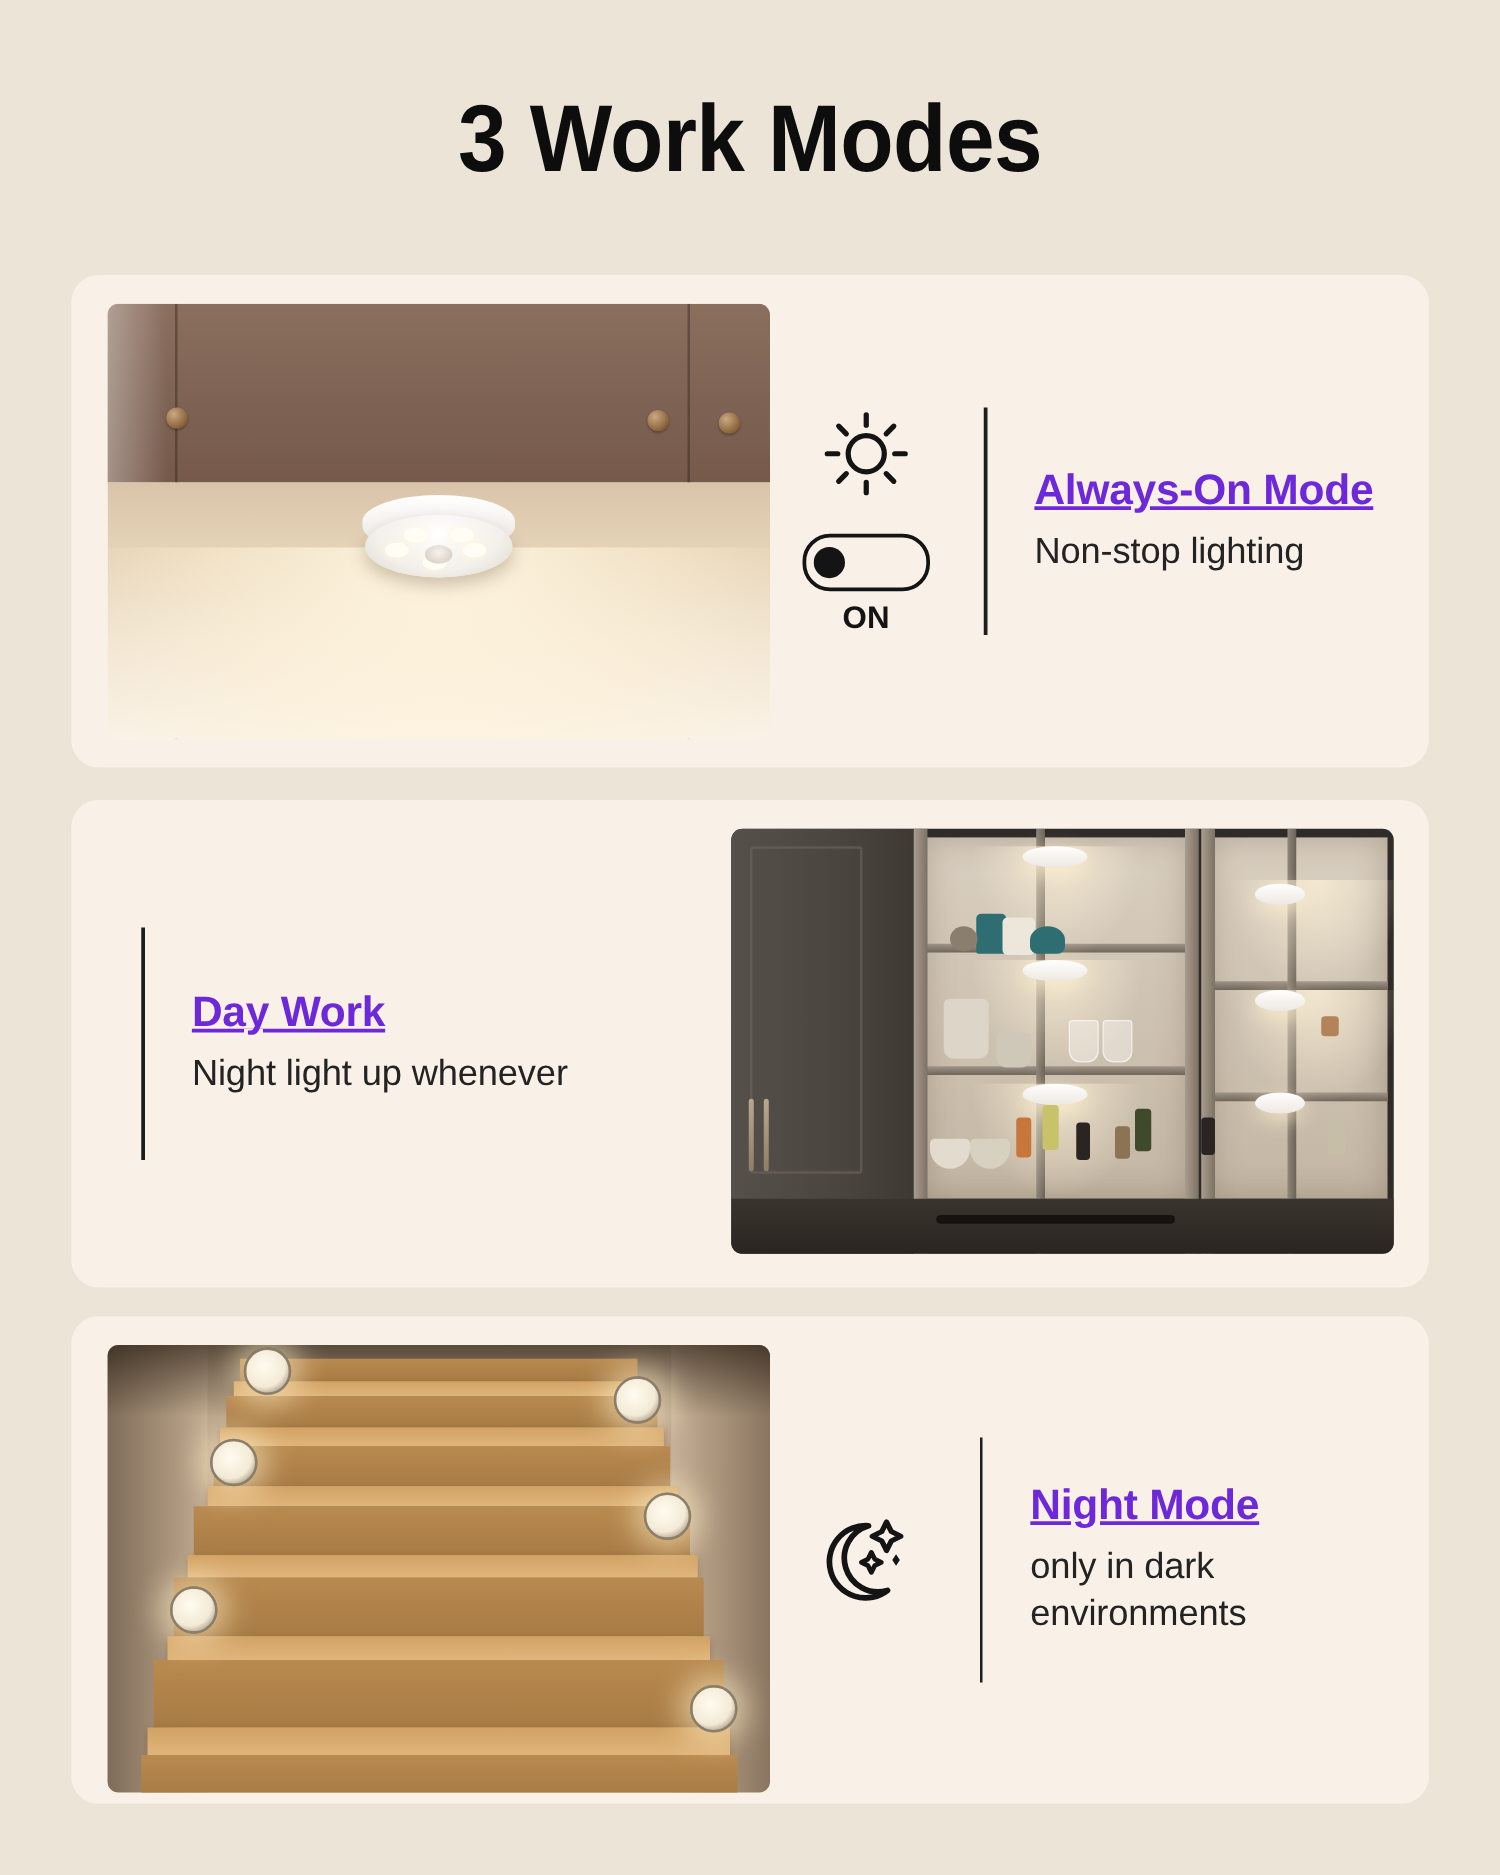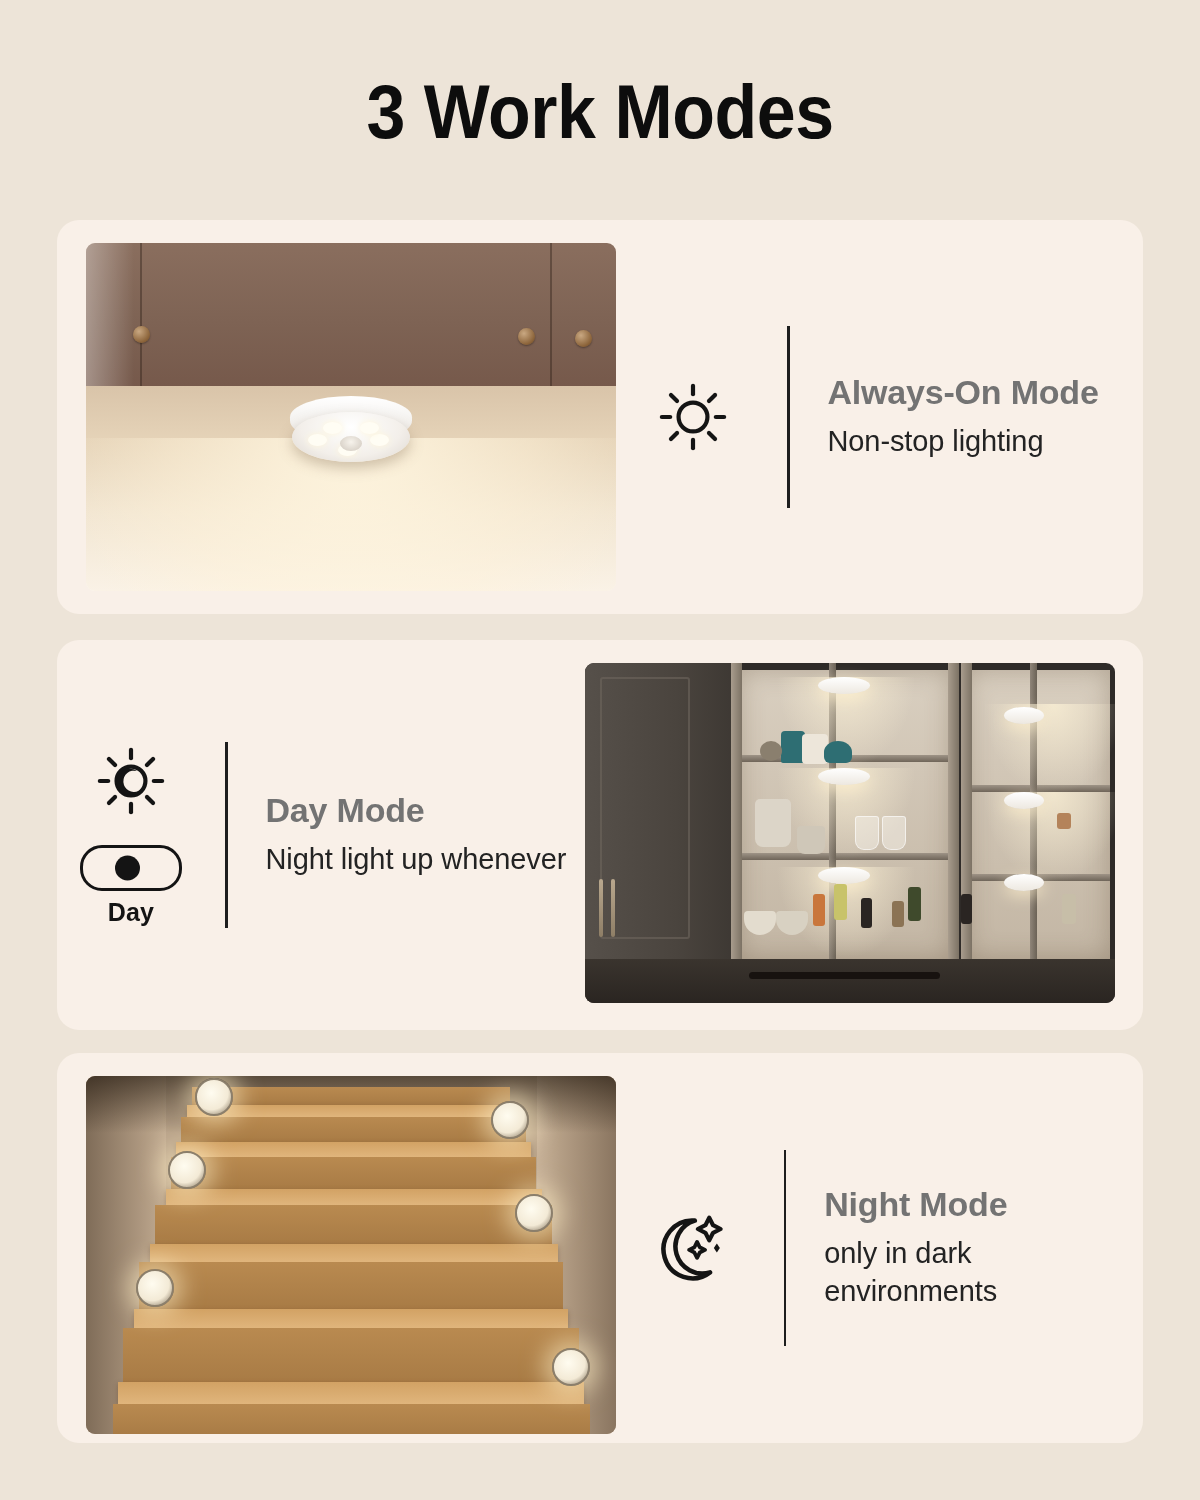--- a/index.html
+++ b/index.html
@@ -68,24 +68,25 @@
     font-size:25px;font-weight:bold;
     letter-spacing:0.2px;
     color:#141414;
   }
   .divider{
     width:2.5px;background:#1e1e1e;
     margin:0 38px;
   }
   .txt .mode-title{
     font-size:34px;font-weight:bold;
-    color:#737373;
+    color:#6d28d9;
     line-height:1.12;
     margin-bottom:11px;
     letter-spacing:-0.2px;
+    text-decoration:underline;
   }
   .txt .mode-desc{
     font-size:29px;font-weight:normal;
     color:#232323;
     line-height:1.31;
     letter-spacing:-0.1px;
   }
 
   
   .ph1{background:linear-gradient(#FBF4EA,#FBF4EA);}
@@ -250,57 +251,41 @@
           <line x1="50" y1="9" x2="50" y2="20"></line>
           <line x1="50" y1="80" x2="50" y2="91"></line>
           <line x1="9" y1="50" x2="20" y2="50"></line>
           <line x1="80" y1="50" x2="91" y2="50"></line>
           <line x1="21" y1="21" x2="29" y2="29"></line>
           <line x1="71" y1="71" x2="79" y2="79"></line>
           <line x1="79" y1="21" x2="71" y2="29"></line>
           <line x1="29" y1="71" x2="21" y2="79"></line>
         </g>
       </svg>
+      <div class="toggle-wrap">
+        <div class="toggle">
+          <div class="knob" style="left:6px;"></div>
+        </div>
+        <div class="tg-label">ON</div>
+      </div>
     </div>
     <div class="divider" style="height:182px;"></div>
     <div class="txt">
       <div class="mode-title">Always-On Mode</div>
       <div class="mode-desc">Non-stop lighting</div>
     </div>
   </div>
 </div>
 
 <div class="card" id="card-2">
 
   <div class="info" style="left:18px;top:0;height:100%;">
-    <div class="icon-col">
-      <svg class="mode-icon" viewBox="0 0 100 100">
-        <g fill="none" stroke="#141414" stroke-width="5.5" stroke-linecap="round">
-          <circle cx="50" cy="50" r="19"></circle>
-          <line x1="50" y1="9" x2="50" y2="20"></line>
-          <line x1="50" y1="80" x2="50" y2="91"></line>
-          <line x1="9" y1="50" x2="20" y2="50"></line>
-          <line x1="80" y1="50" x2="91" y2="50"></line>
-          <line x1="21" y1="21" x2="29" y2="29"></line>
-          <line x1="71" y1="71" x2="79" y2="79"></line>
-          <line x1="79" y1="21" x2="71" y2="29"></line>
-          <line x1="29" y1="71" x2="21" y2="79"></line>
-        </g>
-        <path d="M58 37 a17 17 0 1 0 2 26 a14 14 0 1 1 -2 -26 z" fill="#141414"></path>
-      </svg>
-      <div class="toggle-wrap">
-        <div class="toggle">
-          <div class="knob" style="left:32px;"></div>
-        </div>
-        <div class="tg-label">Day</div>
-      </div>
-    </div>
     <div class="divider" style="height:186px;"></div>
     <div class="txt">
-      <div class="mode-title">Day Mode</div>
+      <div class="mode-title">Day Work</div>
       <div class="mode-desc">Night light up whenever</div>
     </div>
   </div>
 
   <div class="photo ph2" style="left:528px;top:23px;width:530px;height:340px;">
     <div class="leftcab">
       <div class="panel"></div>
       <div class="handle" style="left:14px;top:216px;"></div>
       <div class="handle" style="left:26px;top:216px;"></div>
     </div>

